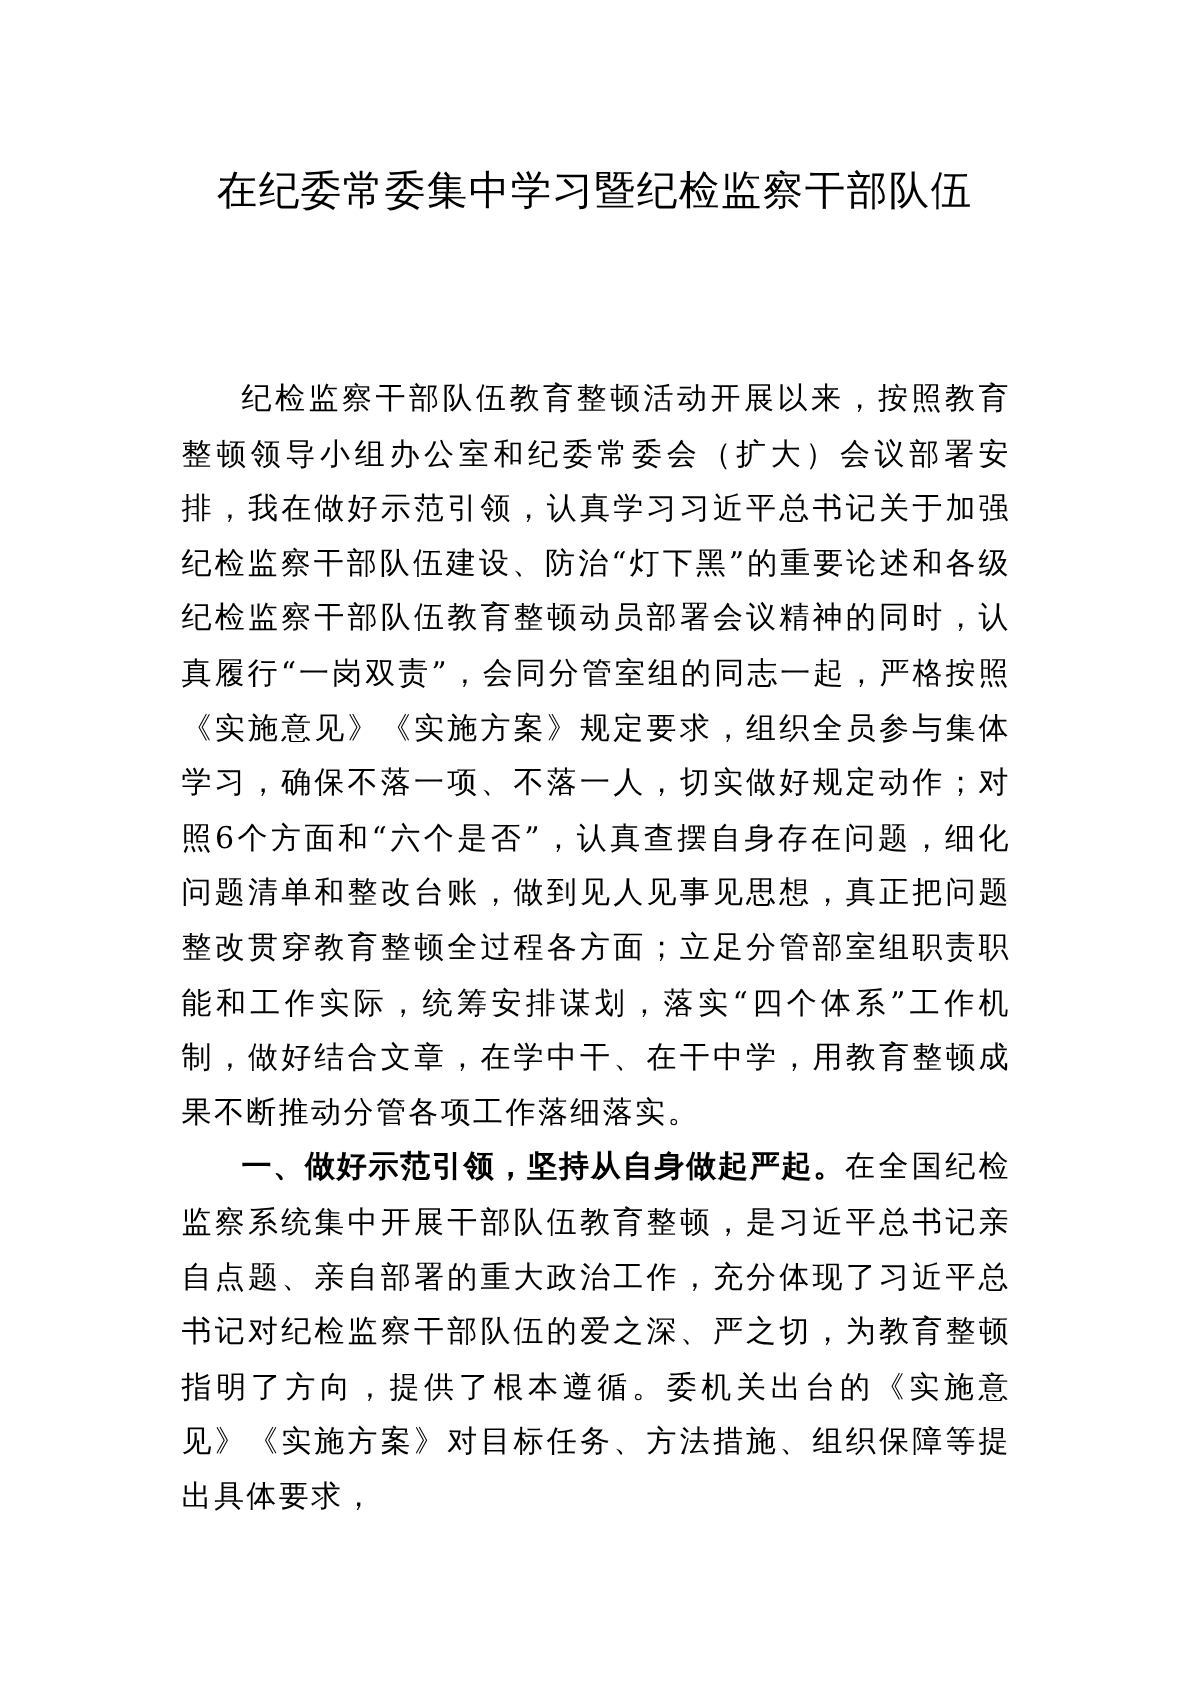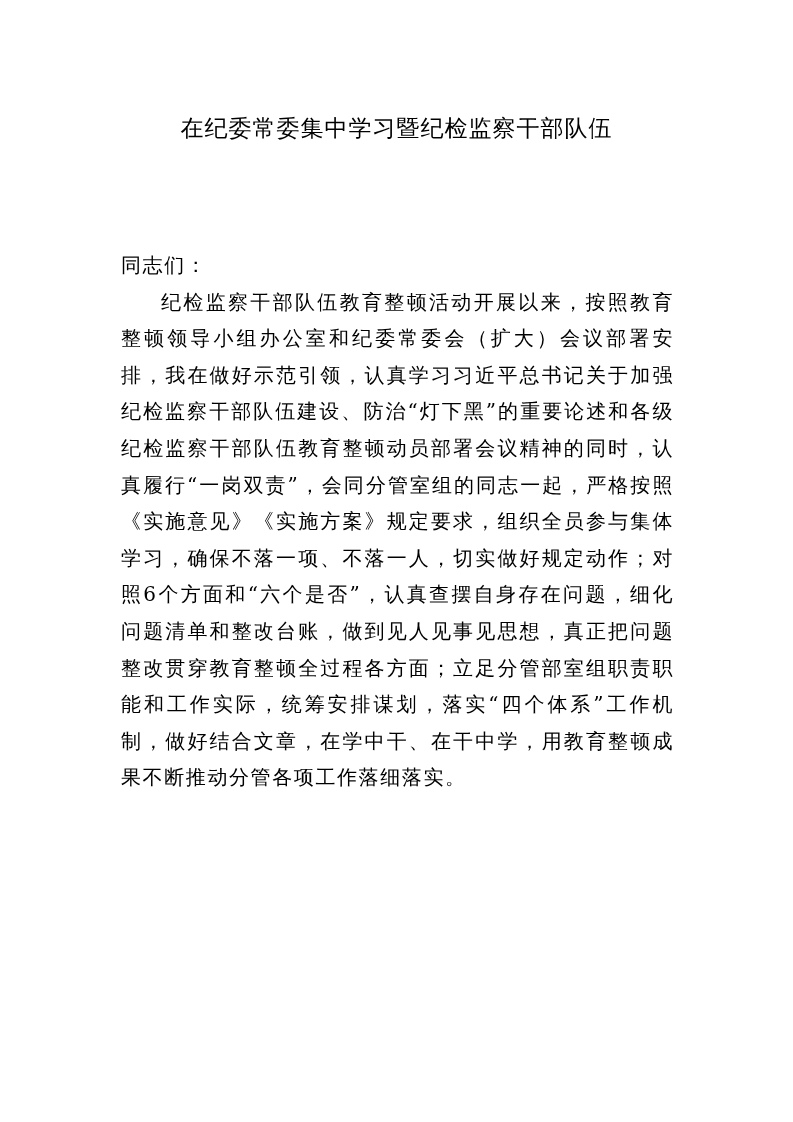--- a/index.html
+++ b/index.html
@@ -21,21 +21,21 @@
     top: 0;
     width: 793px;
     height: 1122px;
     background: #ffffff;
   }
   .title {
     position: absolute;
     left: 0;
     width: 793px;
     text-align: center;
-    font-size: 23px;
+    font-size: 27px;
     line-height: 40px;
     letter-spacing: 1px;
     font-weight: normal;
     margin: 0;
   }
   .title.l1 { top: 108px; }
   .title.l2 { top: 164px; }
 
   .body-text {
     position: absolute;
@@ -60,16 +60,16 @@
     letter-spacing: 0.5px;
   }
 </style>
 </head>
 <body>
 
 <div class="page">
   <h1 class="title l1">在纪委常委集中学习暨纪检监察干部队伍</h1>
 
   <div class="body-text">
-    <p class="salutation">同志们：</p>
     <p class="para">纪检监察干部队伍教育整顿活动开展以来，按照教育整顿领导小组办公室和纪委常委会（扩大）会议部署安排，我在做好示范引领，认真学习习近平总书记关于加强纪检监察干部队伍建设、防治“灯下黑”的重要论述和各级纪检监察干部队伍教育整顿动员部署会议精神的同时，认真履行“一岗双责”，会同分管室组的同志一起，严格按照《实施意见》《实施方案》规定要求，组织全员参与集体学习，确保不落一项、不落一人，切实做好规定动作；对照6个方面和“六个是否”，认真查摆自身存在问题，细化问题清单和整改台账，做到见人见事见思想，真正把问题整改贯穿教育整顿全过程各方面；立足分管部室组职责职能和工作实际，统筹安排谋划，落实“四个体系”工作机制，做好结合文章，在学中干、在干中学，用教育整顿成果不断推动分管各项工作落细落实。</p>
+    <p class="para"><span class="heading-inline">一、做好示范引领，坚持从自身做起严起。</span><span>在全国纪检监察系统集中开展干部队伍教育整顿，是习近平总书记亲自点题、亲自部署的重大政治工作，充分体现了习近平总书记对纪检监察干部队伍的爱之深、严之切，为教育整顿指明了方向，提供了根本遵循。委机关出台的《实施意见》《实施方案》对目标任务、方法措施、组织保障等提出具体要求，</span></p>
   </div>
 </div>
 
 </body></html>

